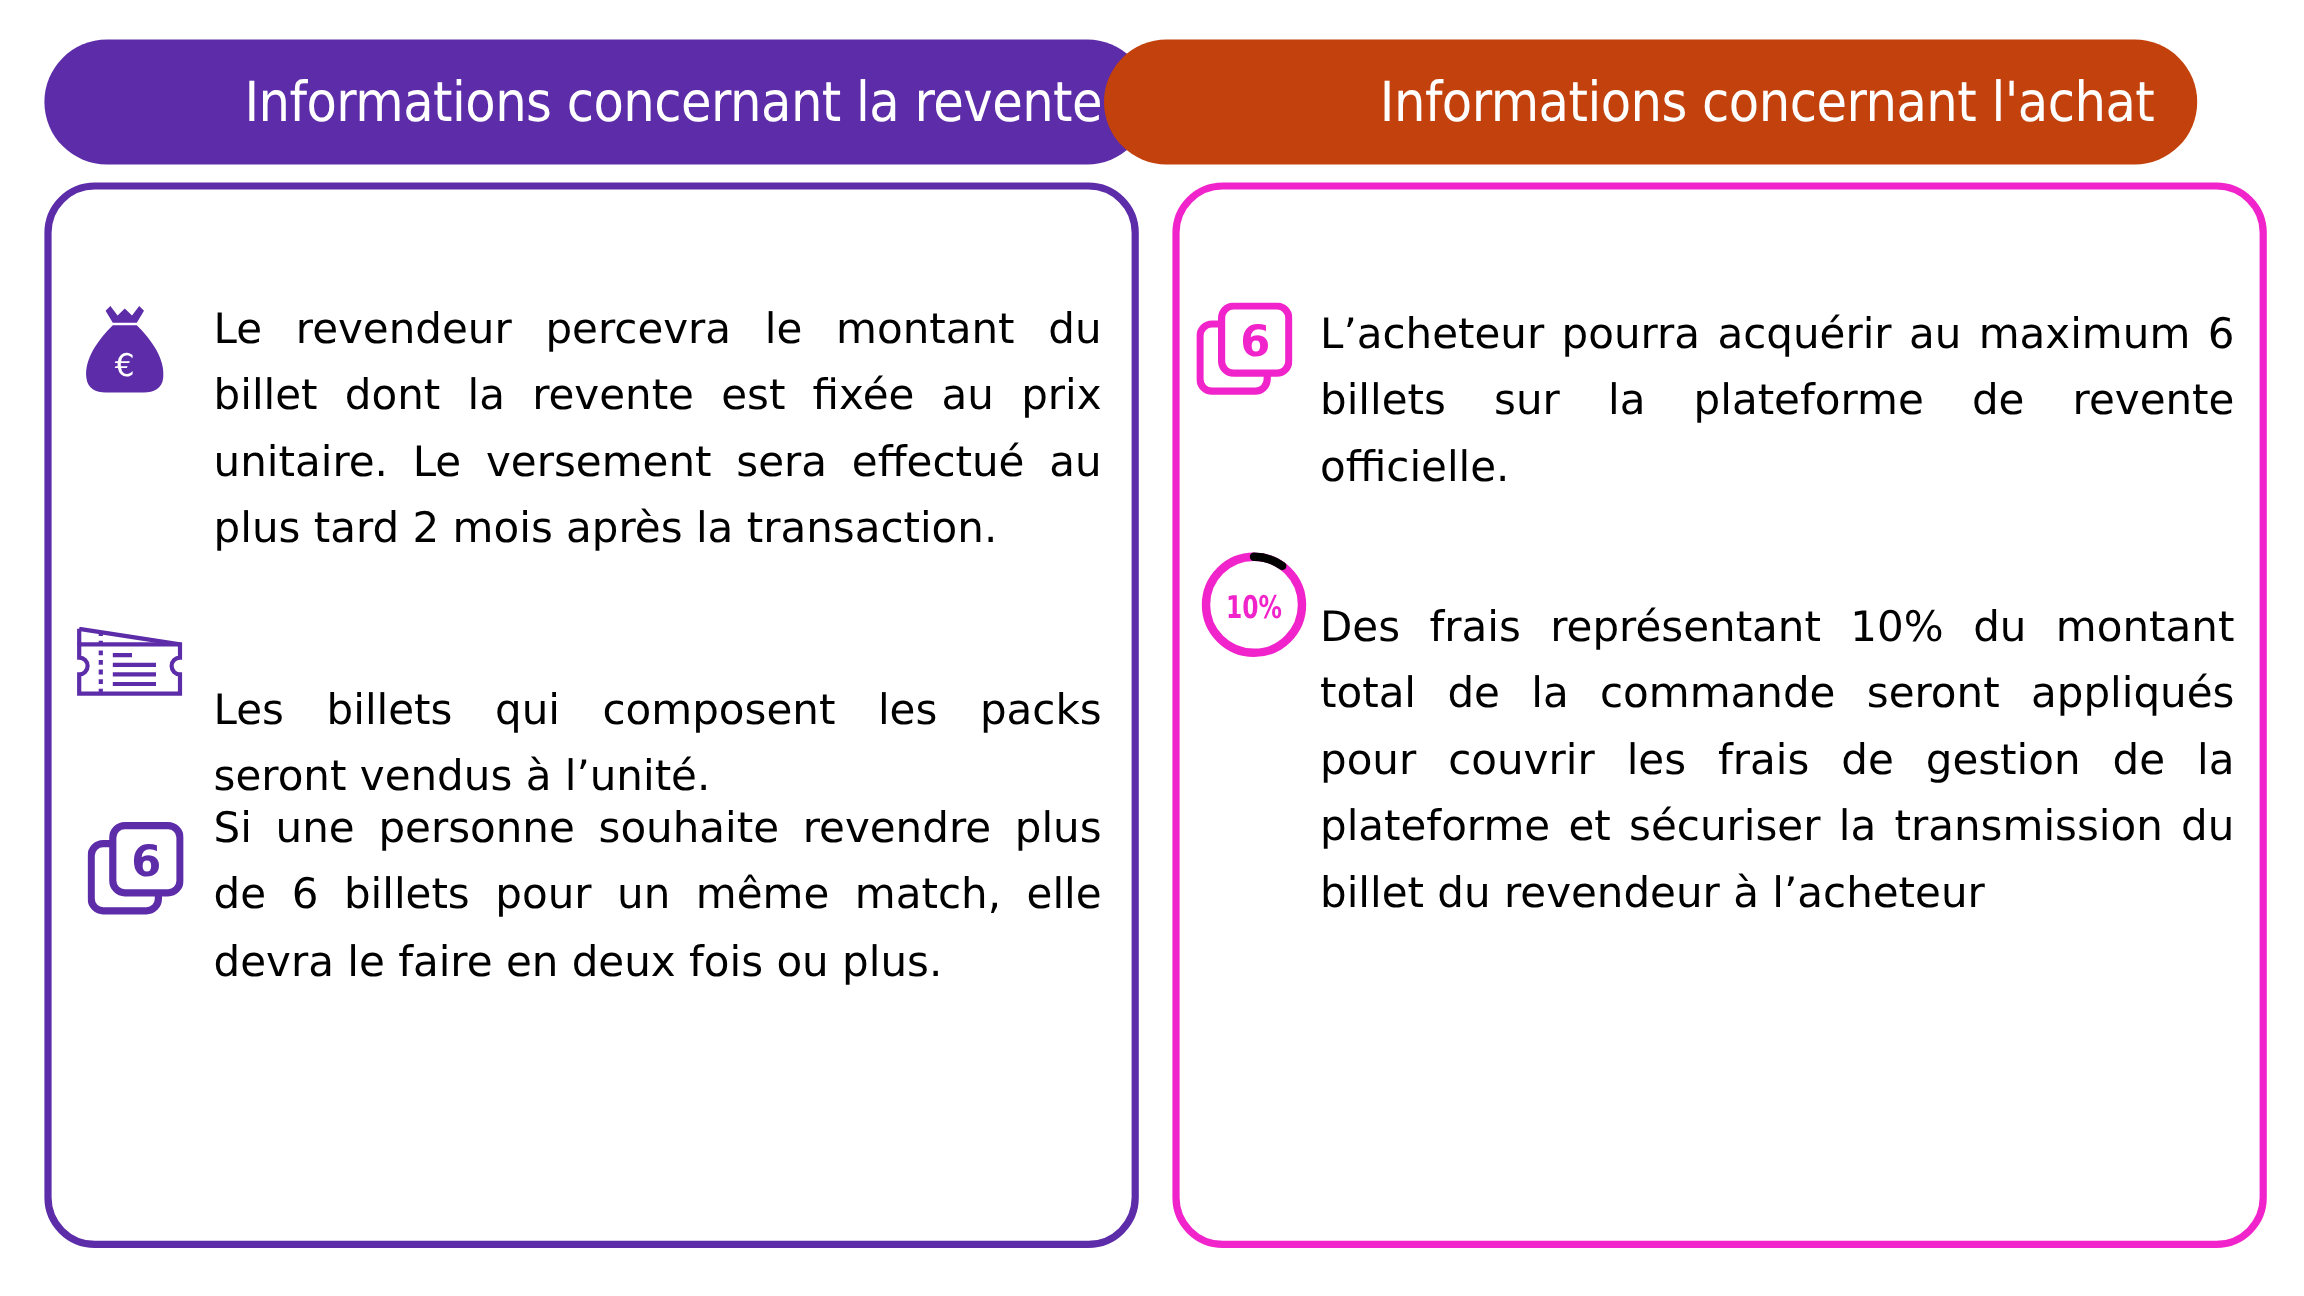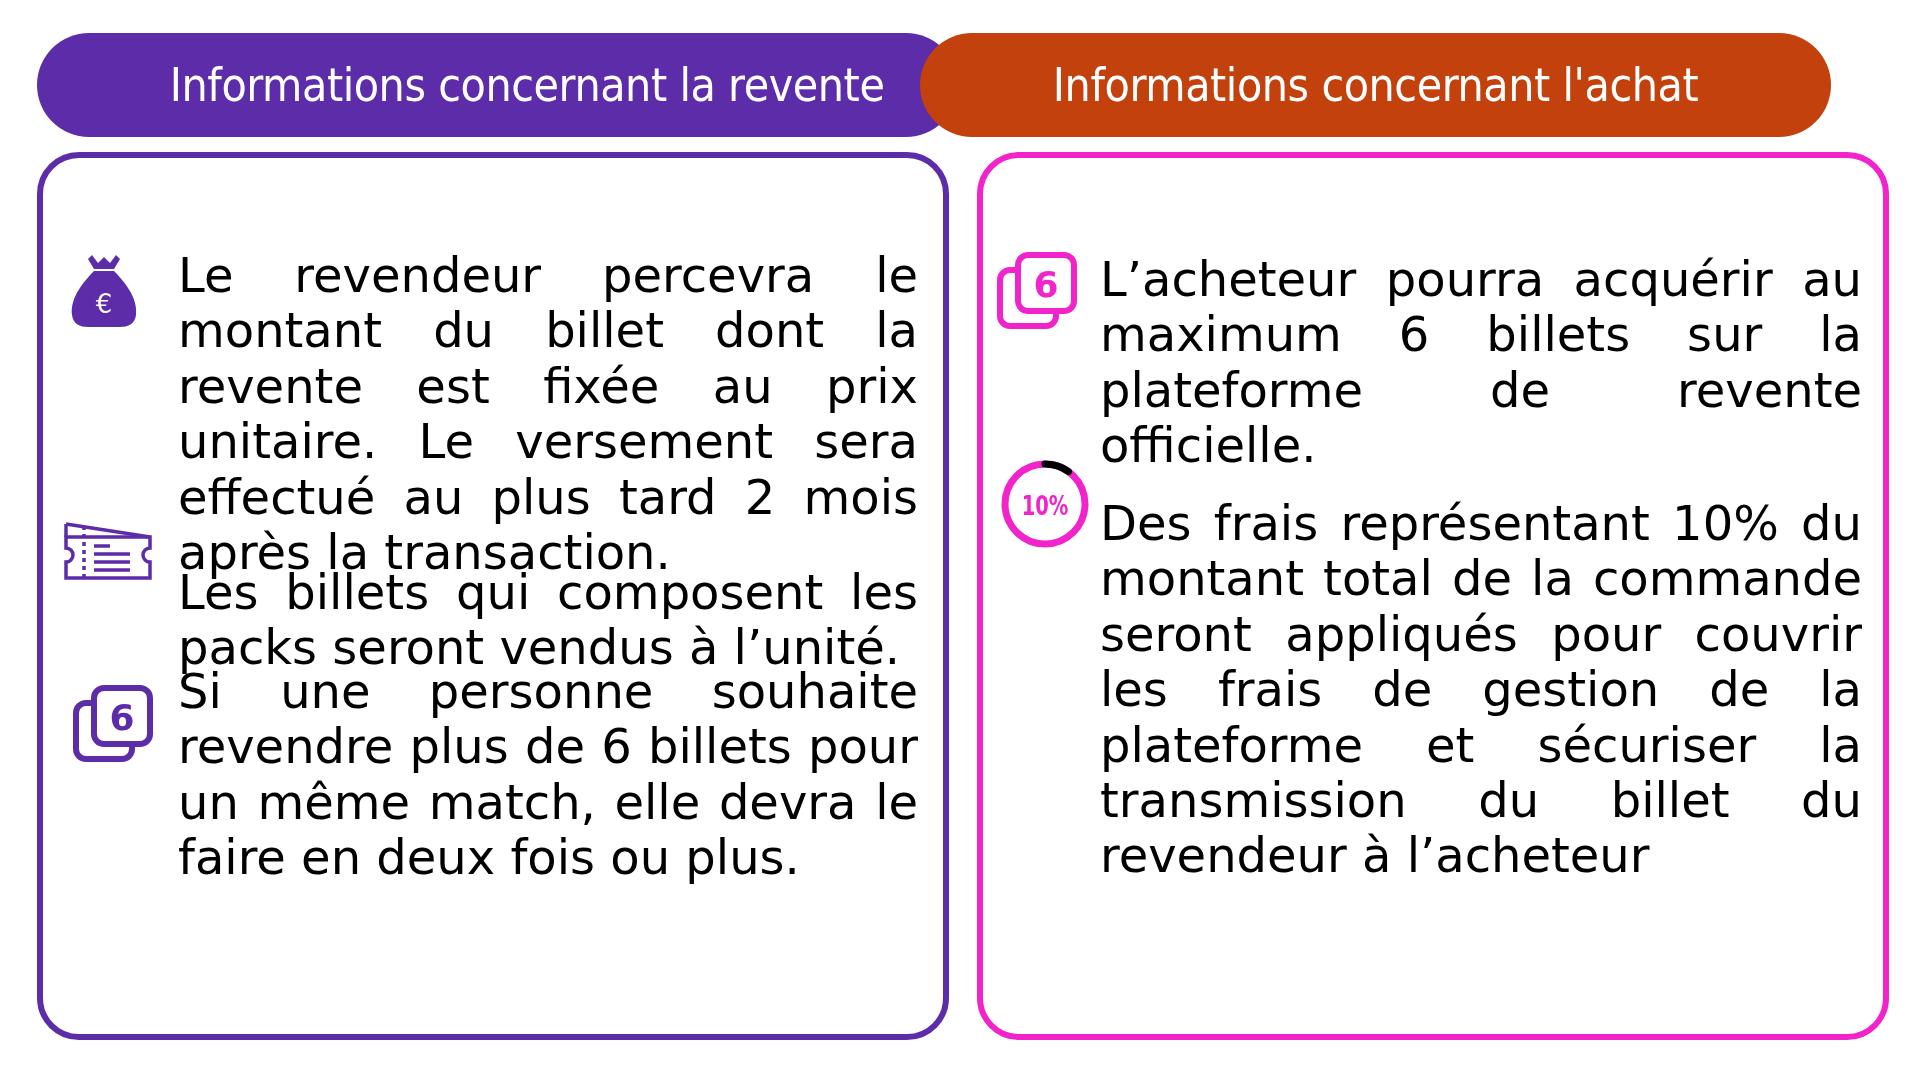--- a/index.html
+++ b/index.html
@@ -2,36 +2,36 @@
 <html><head>
 <meta charset="utf-8">
 <style>
   html, body { margin:0; padding:0; }
   body {
     width:1920px; height:1080px; background:#ffffff; position:relative; overflow:hidden;
     font-family: "Liberation Sans", "DejaVu Sans", sans-serif; color:#000;
   }
   .pill {
     position:absolute; top:33px; height:104px; border-radius:52px;
-    color:#fff; font-size:46px; display:flex; align-items:center; justify-content:center;
+    color:#fff; font-size:46px; display:flex; align-items:center; justify-content:flex-end;
     font-family: "DejaVu Sans", sans-serif; font-weight:normal; letter-spacing:-0.5px;
     transform-origin:center; 
   }
   .pill span { display:inline-block; transform:scaleX(0.9); }
   .pill-left { left:37px; width:921px; background:#5d2ca9; }
   .pill-left span { margin-left:60px; }
   .pill-right { left:920px; width:911px; background:#c2410c; }
   .box {
     position:absolute; top:152px; height:888px; box-sizing:border-box;
     border-width:6px; border-style:solid; border-radius:42px; background:#fff;
   }
   .box-left { left:37px; width:912px; border-color:#5d2ca9; }
   .box-right { left:977px; width:912px; border-color:#f024ca; }
   .para {
-    position:absolute; font-size:48px; line-height:55.4px; text-align:justify;
+    position:absolute; font-size:35px; line-height:55.4px; text-align:justify;
     text-align-last:left; font-family:"DejaVu Sans", sans-serif;
   }
   .para span.t { display:block; }
   .icon { position:absolute; }
   .icon svg { display:block; }
 </style>
 </head>
 <body>
 
 <div class="pill pill-left">

